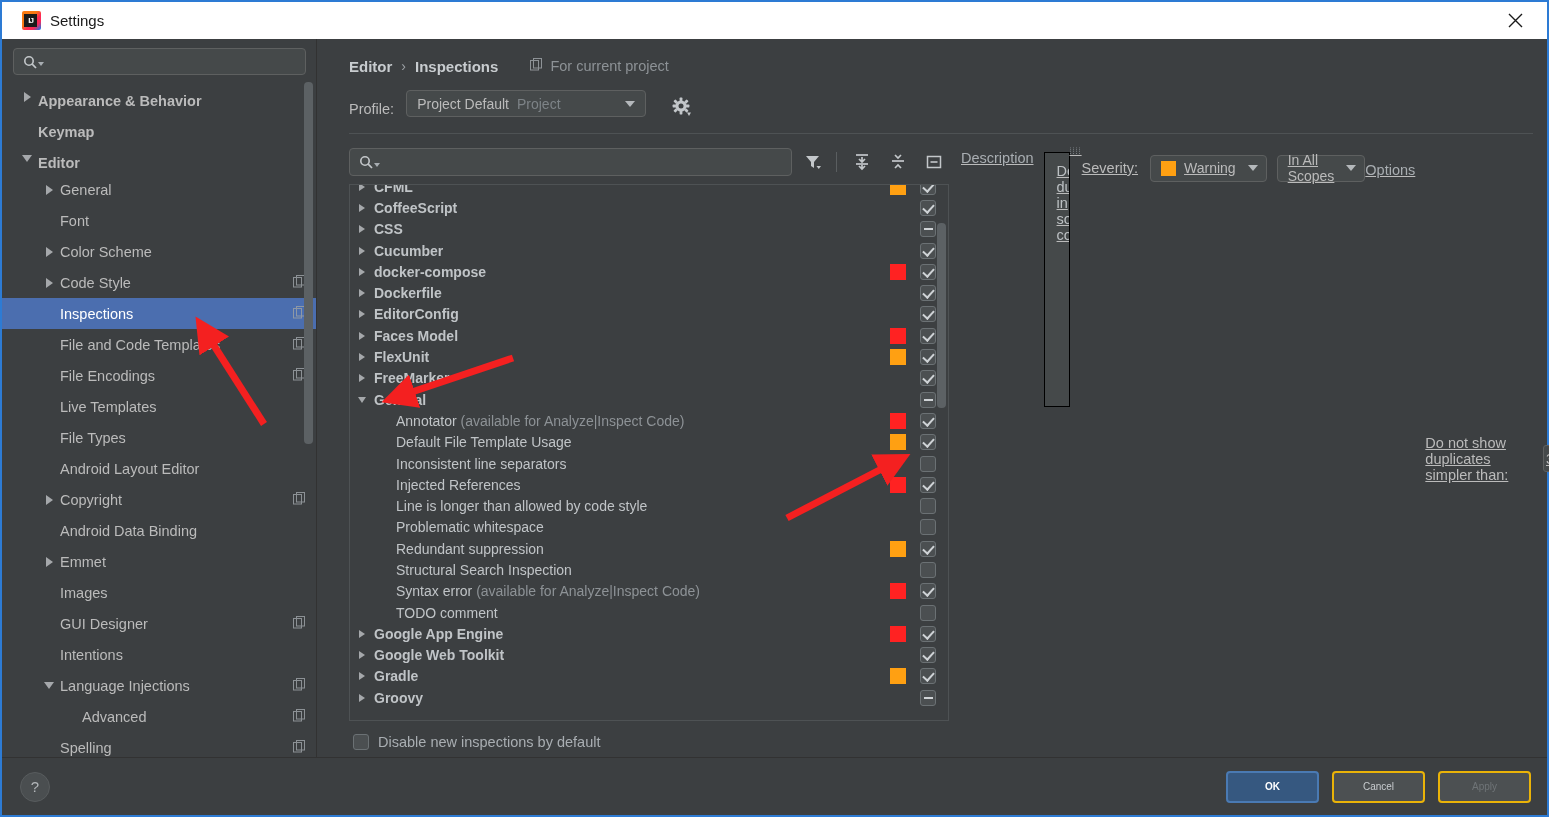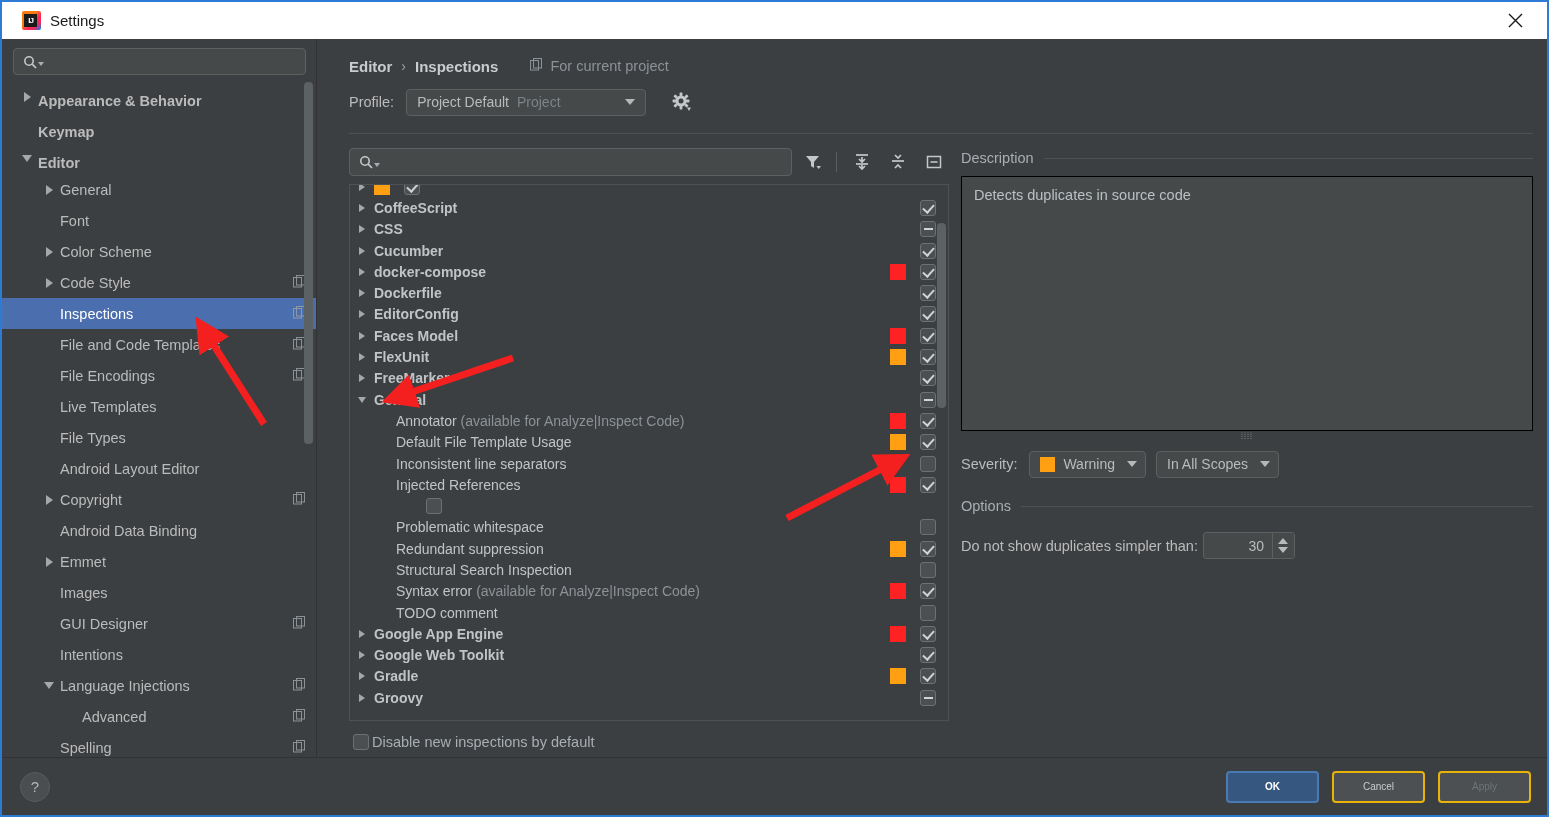--- a/index.html
+++ b/index.html
@@ -142,21 +142,21 @@
     font-size: 15px;
   }
   #crumbs .crumb { font-weight: bold; color: #c8cccf; }
   #crumbs .sep { margin: 0 9px; color: #9ba0a4; font-size: 14px; }
   #crumbs .forproj {
     margin-left: 32px; color: #8d9296; font-size: 14.5px;
     display: flex; align-items: center; gap: 7px;
   }
 
   #profile-row {
-    display: flex; align-items: center;
+    display: flex; align-items: flex-end;
     padding: 10px 0 0 32px; height: 40px; gap: 12px;
   }
   #profile-row .plabel { font-size: 14.5px; color: #bbbbbb; }
   .combo {
     height: 27px;
     background: #45494a;
     border: 1px solid #5e6060;
     border-radius: 4px;
     display: inline-flex; align-items: center;
     padding: 0 8px 0 10px;
@@ -237,28 +237,28 @@
     content: ""; position: absolute;
     left: 2.5px; top: 6px; width: 9px; height: 2px;
     background: #cfd3d6;
   }
   #tree-vscroll {
     position: absolute; right: 2px; width: 9px;
     background: #5c6164; border-radius: 4px;
   }
 
   #disable-row {
-    display: flex; align-items: center; gap: 3px;
+    display: flex; align-items: center; gap: 9px;
     height: 30px; margin-top: 6px; padding-left: 4px;
   }
   #disable-row .cbx { margin-right: 0; }
   #disable-row .dlabel { font-size: 14.5px; color: #a9aeb2; }
 
   
-  #detail-col { flex: 1 1 auto; min-width: 0; display: flex; flex-direction: column; padding-left: 6px; }
+  #detail-col { flex: 1 1 auto; min-width: 0; display: flex; padding-left: 6px; text-decoration: underline; }
   .section-head {
     display: flex; align-items: center; gap: 10px;
     height: 24px; font-size: 14.5px; color: #a9aeb2;
   }
   .section-head .rule { flex: 1 1 auto; height: 1px; background: #4e5254; }
   #desc-box {
     background: #45494a;
     border: 1px solid #000000;
     margin-top: 6px;
     height: 255px;
@@ -593,20 +593,21 @@
                 </svg>
               </div>
             </div>
 
             <div id="insp-tree">
               <div id="insp-rows">
                   <div class="irow group">
                     <span class="tw">
                       <span class="arrow-right"></span>
                     </span>
+                    <span class="iname">CFML</span>
                     <span class="sev" style="background: rgb(255, 160, 18);"></span>
                     <span class="cbx checked"></span>
                   </div>
                   <div class="irow group">
                     <span class="tw">
                       <span class="arrow-right"></span>
                     </span>
                     <span class="iname">CoffeeScript</span>
                     <span class="sev blank"></span>
                     <span class="cbx checked"></span>
@@ -697,20 +698,21 @@
                     <span class="iname">Inconsistent line separators</span>
                     <span class="sev blank"></span>
                     <span class="cbx"></span>
                   </div>
                   <div class="irow child">
                     <span class="iname">Injected References</span>
                     <span class="sev" style="background: rgb(255, 34, 34);"></span>
                     <span class="cbx checked"></span>
                   </div>
                   <div class="irow child">
+                    <span class="iname">Line is longer than allowed by code style</span>
                     <span class="sev blank"></span>
                     <span class="cbx"></span>
                   </div>
                   <div class="irow child">
                     <span class="iname">Problematic whitespace</span>
                     <span class="sev blank"></span>
                     <span class="cbx"></span>
                   </div>
                   <div class="irow child">
                     <span class="iname">Redundant suppression</span>

